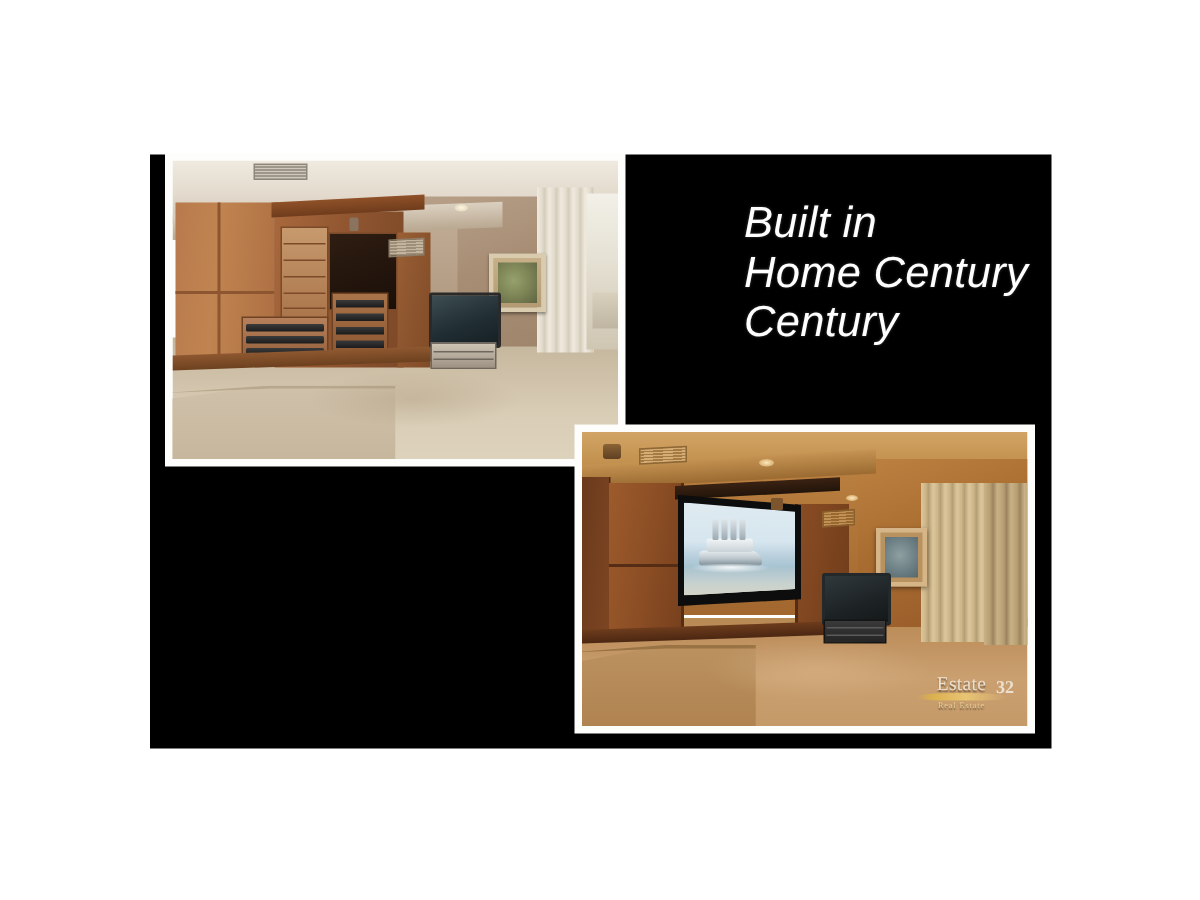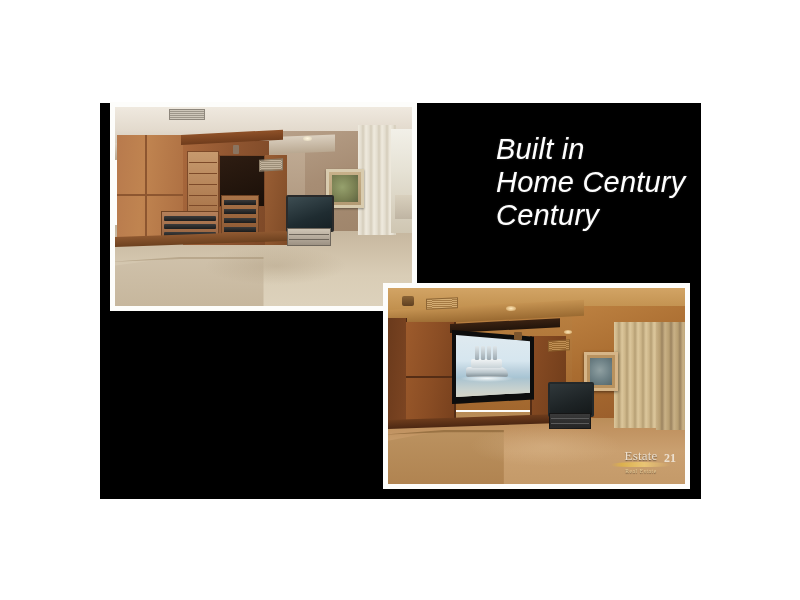--- a/index.html
+++ b/index.html
@@ -539,21 +539,21 @@
         <div class="s2-wall-vent"></div>
         <div class="s2-can-light"></div>
         <div class="s2-can-light2"></div>
 
         <div class="s2-step"></div>
         <div class="s2-step-edge"></div>
         <div class="s2-carpet-sheen"></div>
 
         <div id="watermark">
           <span class="wm-brand">Estate</span>
-          <span class="wm-21">21</span>
+          <span class="wm-21">32</span>
           <span class="wm-swoosh"></span>
           <span class="wm-sub">Real Estate</span>
         </div>
       </div>
     </div>
   </div>
 
 </div>
 
 </body></html>

